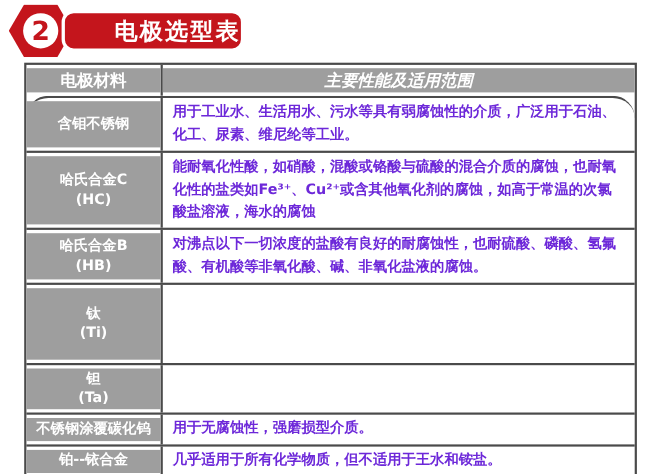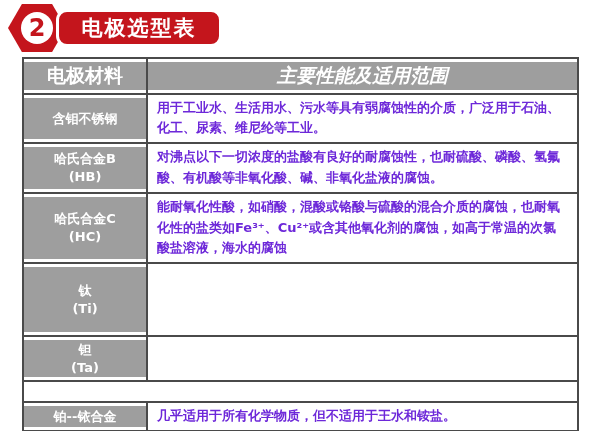--- a/index.html
+++ b/index.html
@@ -20,21 +20,21 @@
   .hex-badge .circle {
     width:32px; height:32px; border-radius:50%;
     background:#ffffff; display:flex; align-items:center; justify-content:center;
   }
   .hex-badge .num {
     color:#c4151c; font-size:24px; font-weight:bold; line-height:1;
   }
   .title-pill {
     position:absolute; left:56px; top:9px; width:166px; height:38px;
     background:#c4151c; border:3px solid #ffffff; border-radius:11px;
-    display:flex; align-items:center; justify-content:center;
+    display:flex; align-items:center; justify-content:flex-end;
     color:#ffffff; font-size:21px; font-weight:bold; letter-spacing:2px;
     z-index:2;
   }
   
   .sel-table {
     position:absolute; left:22px; top:57px; width:557px;
     border:2px solid #4a4a4a; background:#ffffff;
   }
   .row { display:flex; border-top:2px solid #4a4a4a; }
   .row:first-child { border-top:none; }
@@ -53,22 +53,22 @@
     padding:3px 9px;
   }
   .desc {
     font-size:13px; font-weight:bold; color:#6d28d9; line-height:1.6;
     text-align:left;
   }
   .code:empty { display:none; }
   
   .r-hdr  { min-height:27px; }
   .r-hdr .desc-cell { padding:3px 0;font-style:italic; }
-  .r-hdr .gray-block { font-size:19px; }
-  .r1 { min-height:46px; }
+  .r-hdr .gray-block { font-size:15px; }
+  .r1 { min-height:46px;border-radius:20px; }
   .r2 { min-height:45px; }
   .r3 { min-height:67px; }
   .r4 { min-height:73px; }
   .r5 { min-height:45px; }
   .r6 { min-height:21px; }
   .r7 { min-height:24px; }
 </style>
 </head>
 <body>
 
@@ -98,41 +98,41 @@
     <div class="label-cell">
       <div class="gray-block">
         <span class="mat">含钼不锈钢</span>
       </div>
     </div>
     <div class="desc-cell">
       <p class="desc">用于工业水、生活用水、污水等具有弱腐蚀性的介质，广泛用于石油、化工、尿素、维尼纶等工业。</p>
     </div>
   </div>
 
+  <div class="row r3">
+    <div class="label-cell">
+      <div class="gray-block">
+        <span class="mat">哈氏合金C</span>
+        <span class="code">(HC)</span>
+      </div>
+    </div>
+    <div class="desc-cell">
+      <p class="desc">能耐氧化性酸，如硝酸，混酸或铬酸与硫酸的混合介质的腐蚀，也耐氧化性的盐类如Fe³⁺、Cu²⁺或含其他氧化剂的腐蚀，如高于常温的次氯酸盐溶液，海水的腐蚀</p>
+    </div>
+  </div>
+
   <div class="row r2">
     <div class="label-cell">
       <div class="gray-block">
         <span class="mat">哈氏合金B</span>
         <span class="code">(HB)</span>
       </div>
     </div>
     <div class="desc-cell">
       <p class="desc">对沸点以下一切浓度的盐酸有良好的耐腐蚀性，也耐硫酸、磷酸、氢氟酸、有机酸等非氧化酸、碱、非氧化盐液的腐蚀。</p>
-    </div>
-  </div>
-
-  <div class="row r3">
-    <div class="label-cell">
-      <div class="gray-block">
-        <span class="mat">哈氏合金C</span>
-        <span class="code">(HC)</span>
-      </div>
-    </div>
-    <div class="desc-cell">
-      <p class="desc">能耐氧化性酸，如硝酸，混酸或铬酸与硫酸的混合介质的腐蚀，也耐氧化性的盐类如Fe³⁺、Cu²⁺或含其他氧化剂的腐蚀，如高于常温的次氯酸盐溶液，海水的腐蚀</p>
     </div>
   </div>
 
   <div class="row r4">
     <div class="label-cell">
       <div class="gray-block">
         <span class="mat">钛</span>
         <span class="code">(Ti)</span>
       </div>
     </div>
@@ -141,20 +141,29 @@
   <div class="row r5">
     <div class="label-cell">
       <div class="gray-block">
         <span class="mat">钽</span>
         <span class="code">(Ta)</span>
       </div>
     </div>
   </div>
 
   <div class="row r6">
+    <div class="label-cell">
+      <div class="gray-block">
+        <span class="mat">不锈钢涂覆碳化钨</span>
+
+      </div>
+    </div>
+    <div class="desc-cell">
+      <p class="desc">用于无腐蚀性，强磨损型介质。</p>
+    </div>
   </div>
 
   <div class="row r7">
     <div class="label-cell">
       <div class="gray-block">
         <span class="mat">铂--铱合金</span>
 
       </div>
     </div>
     <div class="desc-cell">

